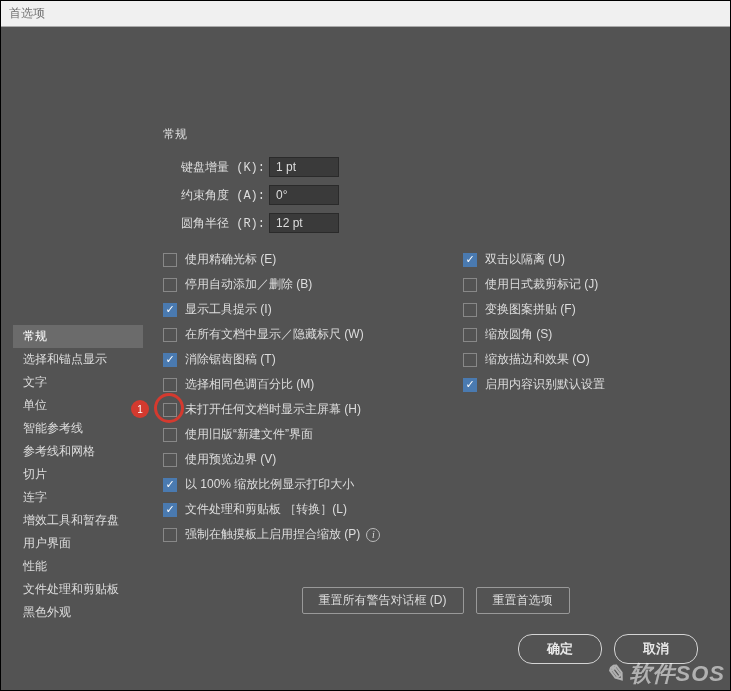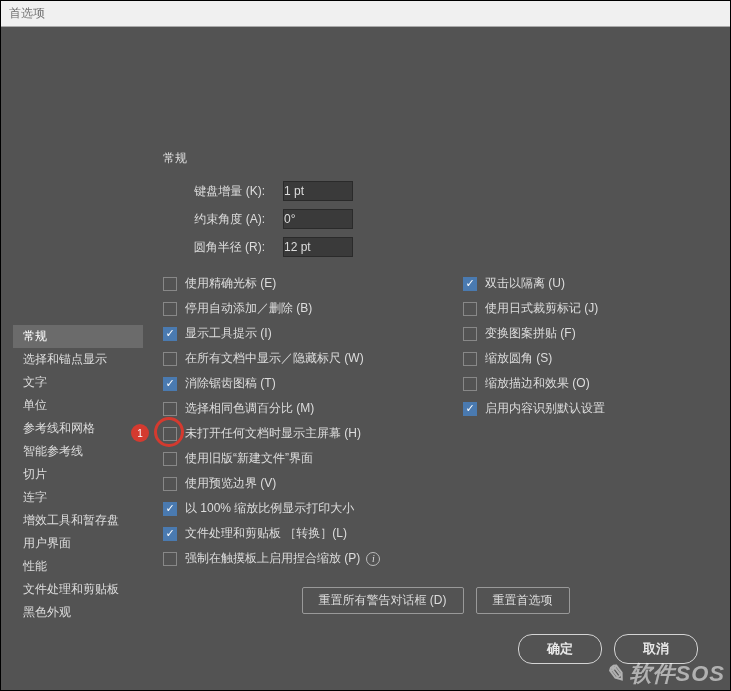--- a/index.html
+++ b/index.html
@@ -70,28 +70,29 @@
       margin-bottom: 14px;
     }
     .field-row {
       display: flex;
       align-items: center;
       margin-bottom: 8px;
     }
     .field-label {
       width: 102px;
       text-align: right;
-      margin-right: 18px;
-      color: #ddd;
+      margin-right: 4px;
+      color: #ddd;
+      font-family: Liberation Mono, monospace;
     }
     .field-input {
       background: #3a3a3a;
       border: 1px solid #2a2a2a;
       color: #ddd;
-      padding: 2px 0;
+      padding: 2px 6px;
       width: 70px;
       font-size: 12px;
     }
     .checkboxes {
       margin-top: 18px;
       display: flex;
     }
     .col-left {
       width: 300px;
     }
@@ -138,21 +139,21 @@
       border: 1px solid #bbb;
       border-radius: 50%;
       align-items: center;
       justify-content: center;
       font-size: 10px;
       font-style: italic;
       color: #ddd;
       font-family: serif;
     }
     .buttons-mid {
-      margin-top: 12px;
+      margin-top: 36px;
       display: flex;
       justify-content: center;
       gap: 12px;
     }
     .btn {
       background: #535353;
       border: 1px solid #999;
       color: #ddd;
       padding: 4px 16px;
       font-size: 12px;
@@ -224,22 +225,22 @@
   <div class="titlebar">首选项</div>
 
   <div class="body">
     <div class="main-row">
 
       <div class="sidebar" id="sidebar">
           <div class="sidebar-item active">常规</div>
           <div class="sidebar-item">选择和锚点显示</div>
           <div class="sidebar-item">文字</div>
           <div class="sidebar-item">单位</div>
+          <div class="sidebar-item">智能参考线</div>
           <div class="sidebar-item">参考线和网格</div>
-          <div class="sidebar-item">智能参考线</div>
           <div class="sidebar-item">切片</div>
           <div class="sidebar-item">连字</div>
           <div class="sidebar-item">增效工具和暂存盘</div>
           <div class="sidebar-item">用户界面</div>
           <div class="sidebar-item">性能</div>
           <div class="sidebar-item">文件处理和剪贴板</div>
           <div class="sidebar-item">黑色外观</div>
         </div>
 
       <div class="content">

